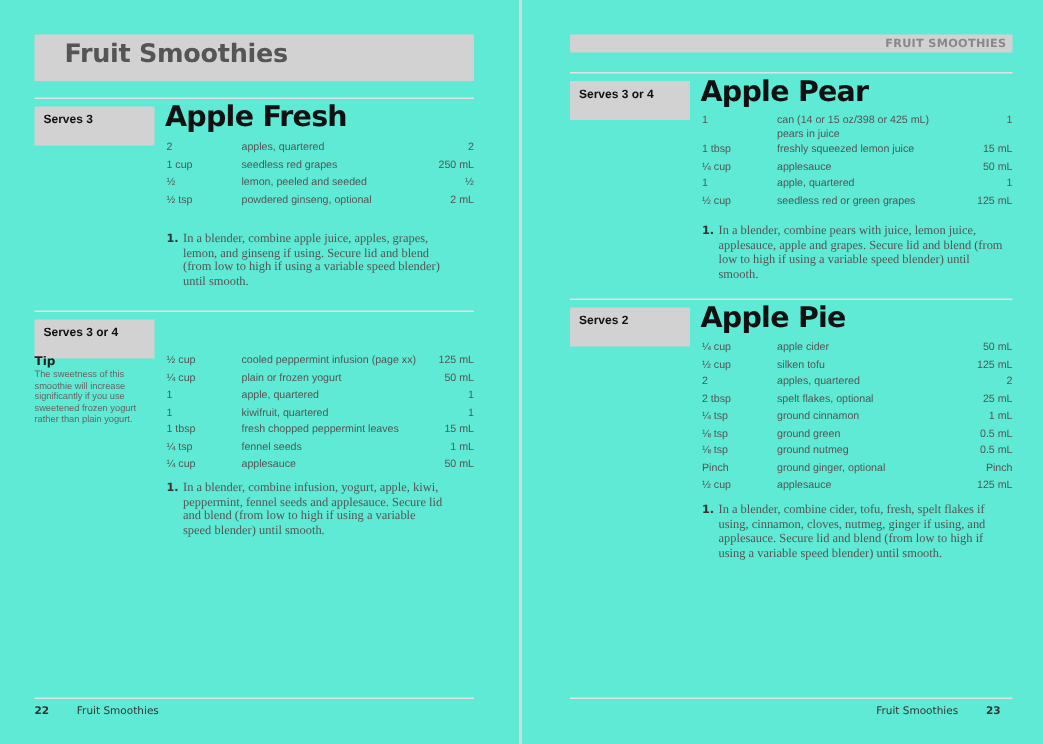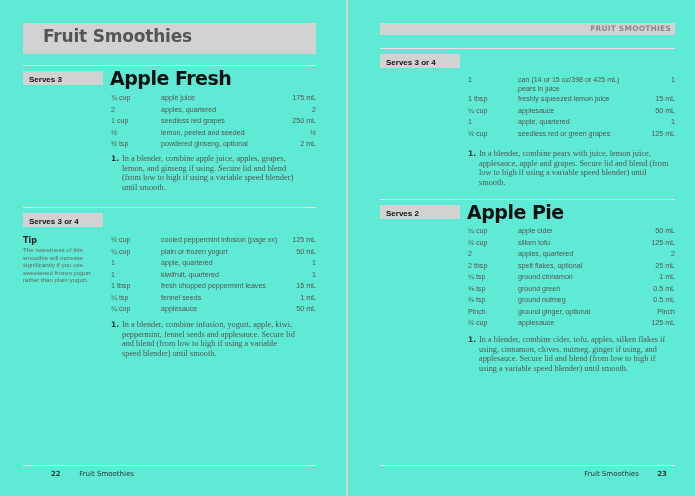--- a/index.html
+++ b/index.html
@@ -11,58 +11,53 @@
 
   .chapter-bar { position:absolute; background:#d2d2d2; }
   .left .chapter-bar { left:23px; top:23px; width:293px; height:31px; }
   .left .chapter-title { position:absolute; left:20px; top:3px; font-family:"DejaVu Sans", sans-serif; font-weight:bold; font-size:17px; color:#555; letter-spacing:-0.2px; }
   .right .chapter-bar { left:32px; top:23px; width:295px; height:12px; }
   .right .chapter-title { position:absolute; right:4px; top:0px; font-family:"DejaVu Sans", sans-serif; font-size:7.5px; font-weight:bold; color:#888; letter-spacing:0.2px; line-height:12px; }
 
   .rule { position:absolute; height:1px; background:#e2e2e2; }
 
   .recipe { position:absolute; }
-  .serves { position:absolute; left:0; width:80px; height:14px; background:#d2d2d2; font-size:8px; font-weight:bold; color:#111; line-height:17px; padding-left:6px; box-sizing:border-box; }
+  .serves { position:absolute; left:0; width:80px; height:26px; background:#d2d2d2; font-size:8px; font-weight:bold; color:#111; line-height:17px; padding-left:6px; box-sizing:border-box; }
   .title { position:absolute; font-family:"DejaVu Sans", sans-serif; font-weight:bold; font-size:19px; color:#111; letter-spacing:-0.5px; white-space:nowrap; }
   .ing { position:absolute; font-size:7.1px; color:#555; }
   .ing .row { position:relative; height:11.5px; line-height:11.5px; }
   .ing .row.tall { height:19px; line-height:9px; padding-top:1px; box-sizing:border-box; }
   .ing .q { position:absolute; left:0; }
   .ing .n { position:absolute; left:50px; }
   .ing .m { position:absolute; right:0; }
   .step { position:absolute; font-family:"Liberation Serif", serif; font-size:8.3px; color:#555; line-height:9.6px; }
   .step .num { position:absolute; left:0; font-family:"DejaVu Sans", sans-serif; font-weight:bold; color:#333; font-size:7.5px; }
   .step .txt { display:block; padding-left:11px; }
 
   .tip { position:absolute; left:23px; top:236px; width:70px; }
   .tip-head { font-family:"DejaVu Sans", sans-serif; font-weight:bold; font-size:8px; color:#222; }
   .tip-body { font-size:6.2px; color:#666; line-height:7.6px; margin-top:1px; }
 
-  .footer { position:absolute; top:470px; font-size:7px; color:#333; font-family:"DejaVu Sans", sans-serif;margin-left:28px; }
+  .footer { position:absolute; top:470px; font-size:7px; color:#333; font-family:"DejaVu Sans", sans-serif; }
   .footer .pn { font-weight:bold; }
 </style>
 </head>
 <body>
 
 <div class="page left">
   <div class="chapter-bar">
     <span class="chapter-title">Fruit Smoothies</span>
   </div>
 
   <div class="rule" style="left:23px; top:65px; width:293px;"></div>
   <div class="recipe" style="left:23px; top:70px; width:293px; height:135px;">
     <div class="serves" style="top:1px;">Serves 3</div>
     <div class="title" style="left:87px; top:-3px;">Apple Fresh</div>
     <div class="ing" style="left:88px; top:23px; width:205px;">
       <div class="row">
-          <span class="q">¾ cup</span>
-          <span class="n">apple juice</span>
-          <span class="m">175 mL</span>
-        </div>
-      <div class="row">
           <span class="q">2</span>
           <span class="n">apples, quartered</span>
           <span class="m">2</span>
         </div>
       <div class="row">
           <span class="q">1 cup</span>
           <span class="n">seedless red grapes</span>
           <span class="m">250 mL</span>
         </div>
       <div class="row">
@@ -144,20 +139,21 @@
 <div class="spine"></div>
 
 <div class="page right">
   <div class="chapter-bar">
     <span class="chapter-title">FRUIT SMOOTHIES</span>
   </div>
 
   <div class="rule" style="left:32px; top:48px; width:295px;"></div>
   <div class="recipe" style="left:32px; top:53px; width:295px; height:140px;">
     <div class="serves" style="top:1px;">Serves 3 or 4</div>
+    <div class="title" style="left:87px; top:-3px;">Apple Pear</div>
     <div class="ing" style="left:88px; top:22px; width:207px;">
       <div class="row tall">
           <span class="q">1</span>
           <span class="n" style="width:110px;">can (14 or 15 oz/398 or 425 mL) pears in juice</span>
           <span class="m">1</span>
         </div>
       <div class="row">
           <span class="q">1 tbsp</span>
           <span class="n">freshly squeezed lemon juice</span>
           <span class="m">15 mL</span>
@@ -230,21 +226,21 @@
           <span class="m">Pinch</span>
         </div>
       <div class="row">
           <span class="q">½ cup</span>
           <span class="n">applesauce</span>
           <span class="m">125 mL</span>
         </div>
     </div>
     <div class="step" style="left:88px; top:131px; width:207px;">
       <span class="num">1.</span>
-      <span class="txt">In a blender, combine cider, tofu, apples, silken flakes if using, cinnamon, cloves, nutmeg, ginger if using, and applesauce. Secure lid and blend (from low to high if using a variable speed blender) until smooth.</span>
+      <span class="txt">In a blender, combine cider, tofu, fresh, spelt flakes if using, cinnamon, cloves, nutmeg, ginger if using, and applesauce. Secure lid and blend (from low to high if using a variable speed blender) until smooth.</span>
     </div>
   </div>
 
   <div class="rule" style="left:32px; top:465px; width:295px;"></div>
   <div class="footer" style="right:28px;">
     <span>Fruit Smoothies</span>
     <span style="display:inline-block; width:14px;"></span>
     <span class="pn">23</span>
   </div>
 </div>

